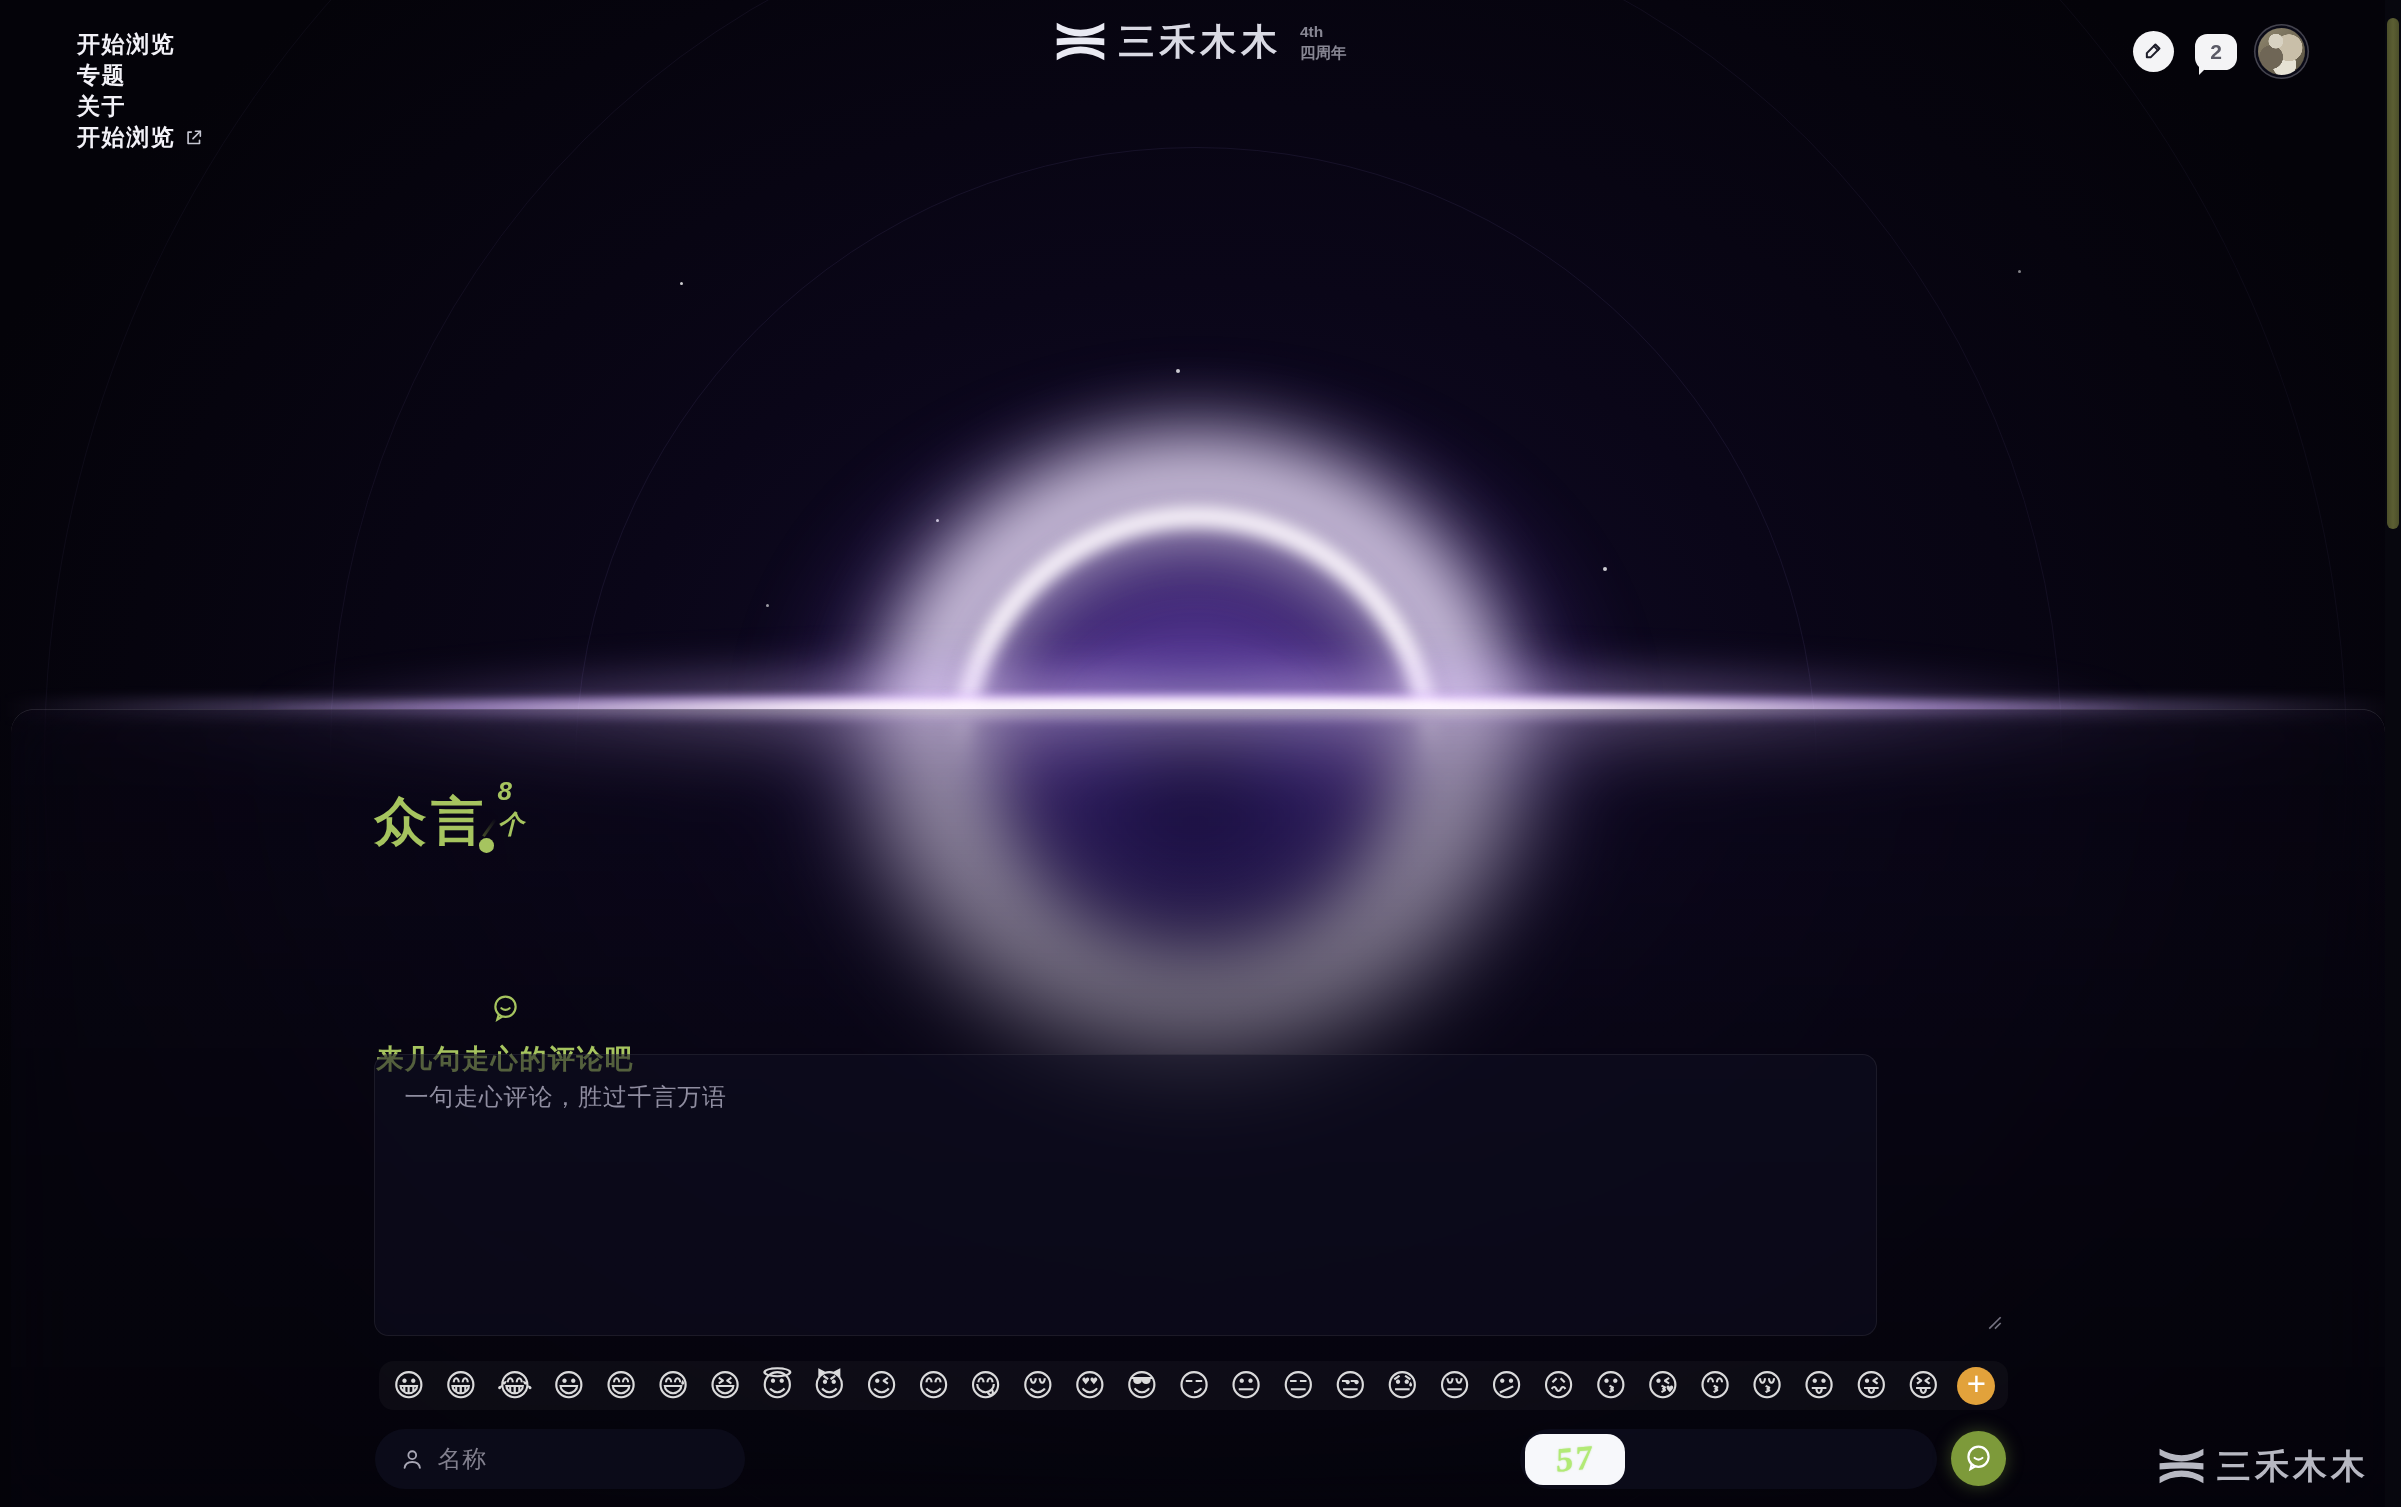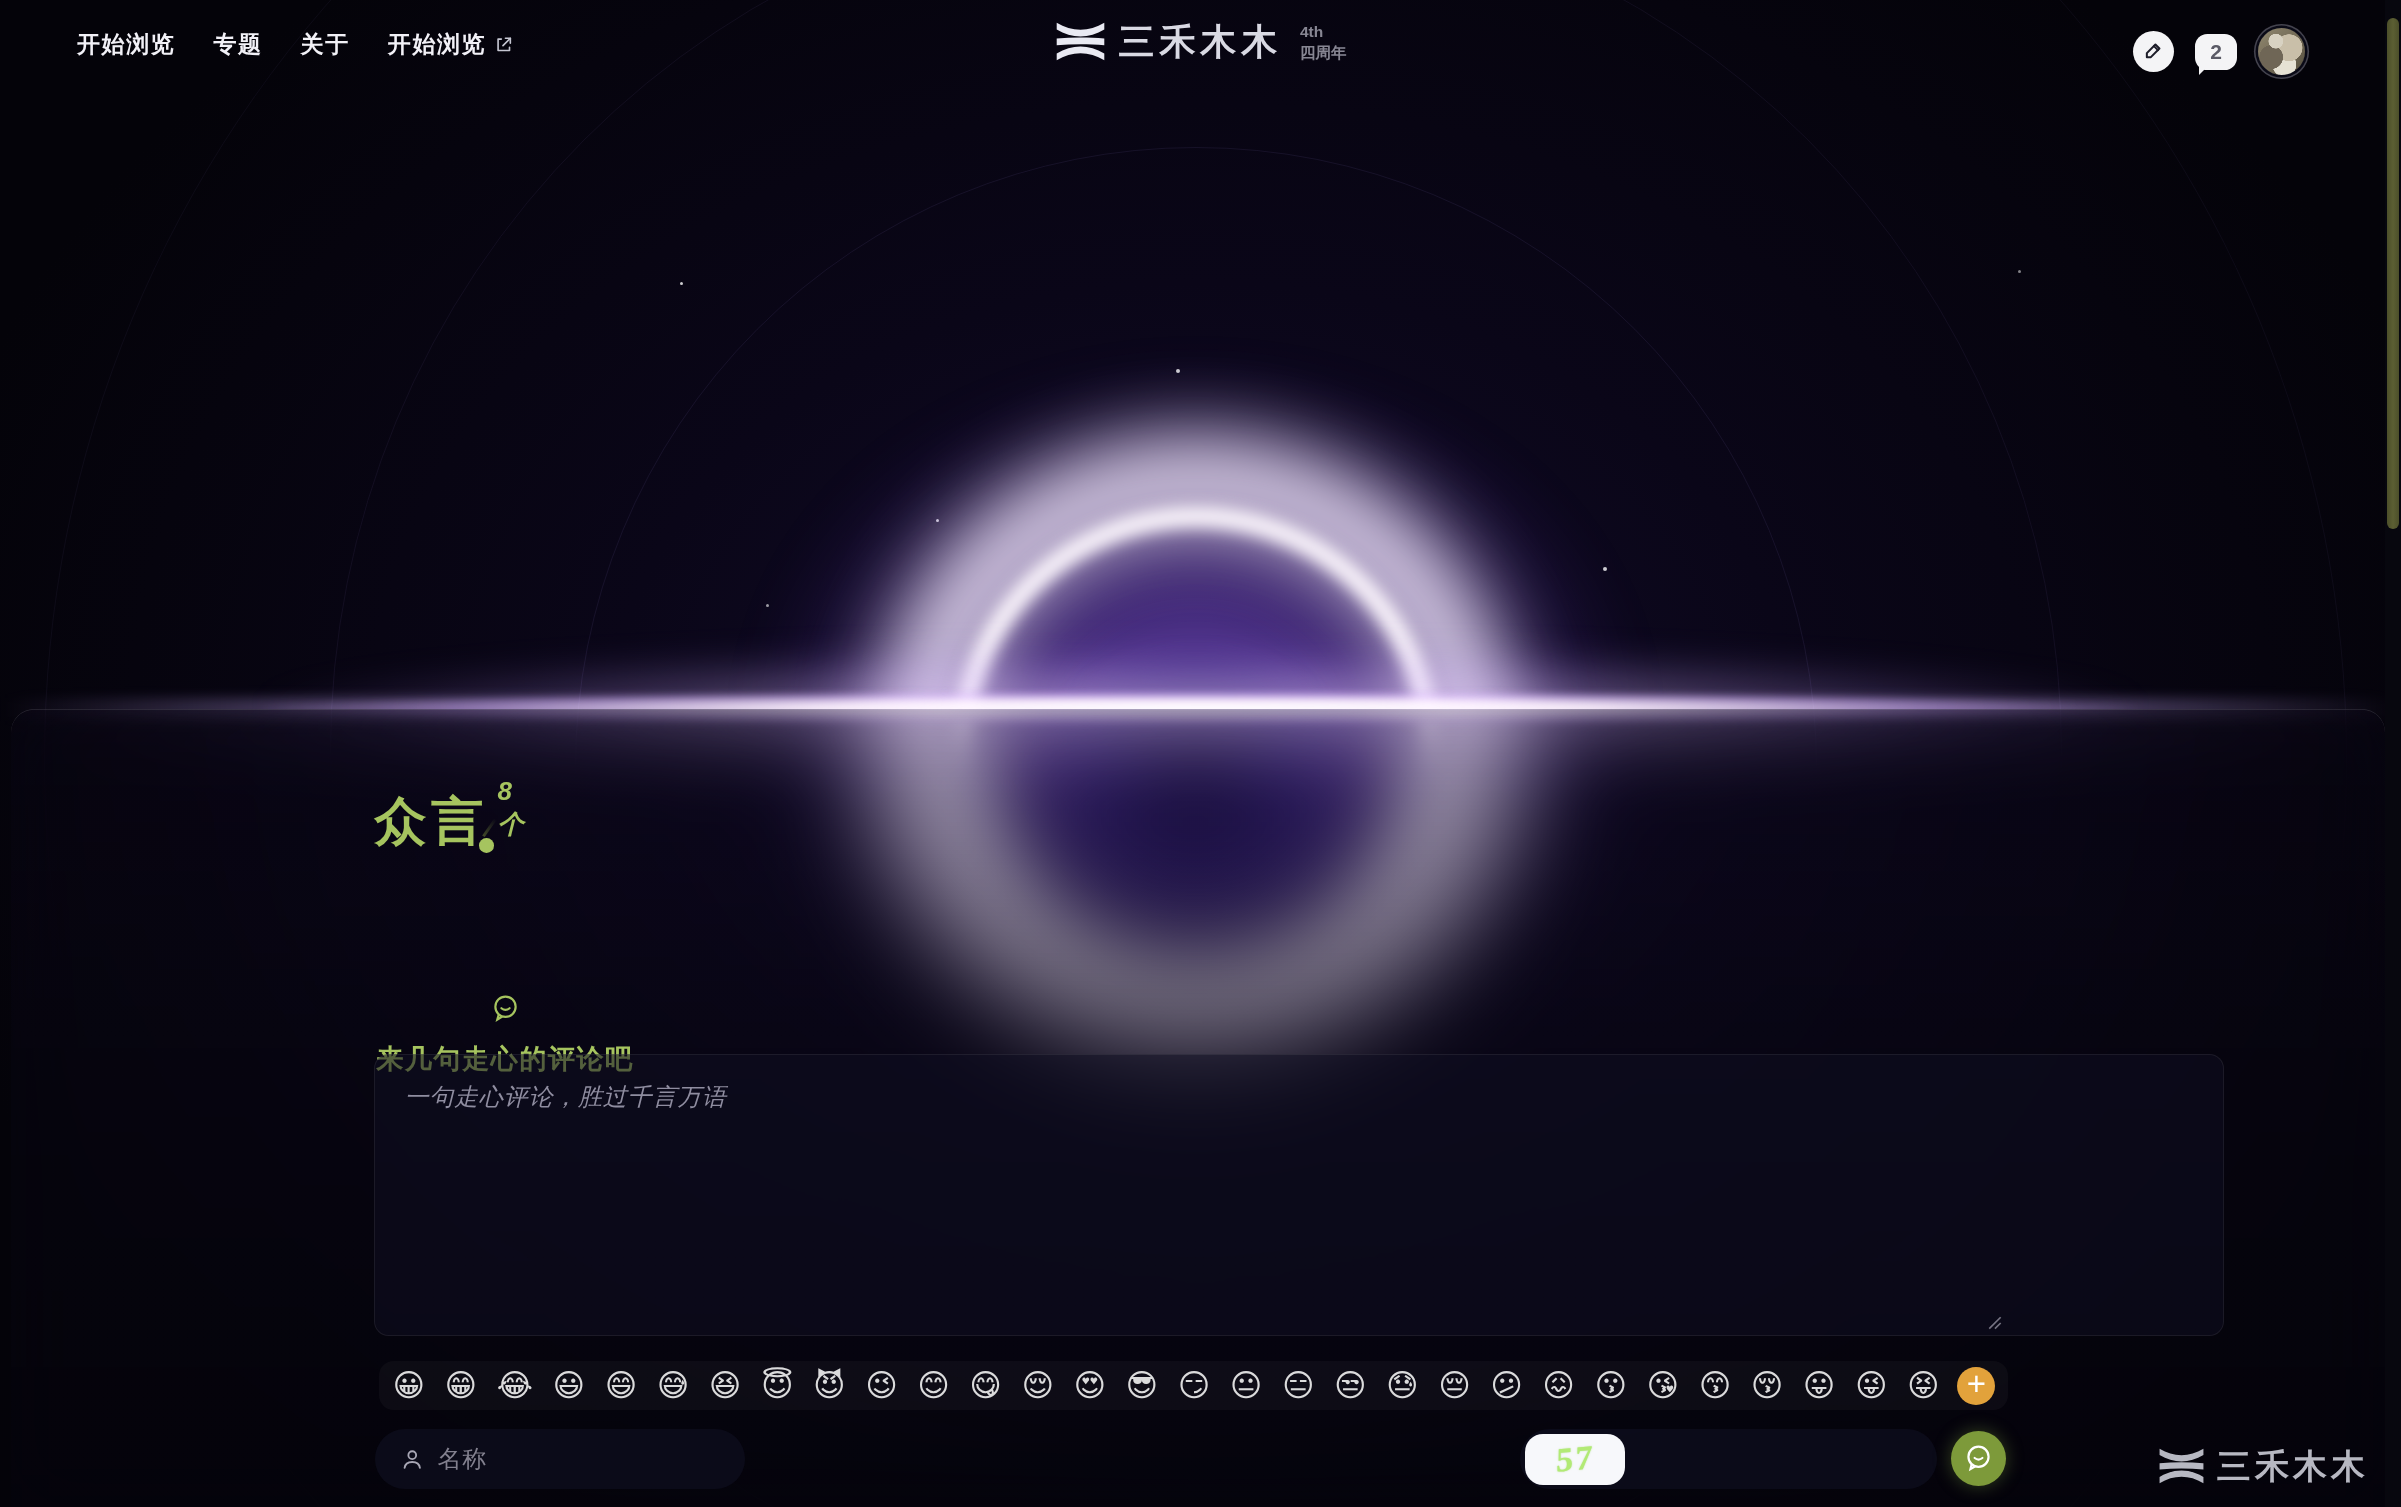--- a/index.html
+++ b/index.html
@@ -35,21 +35,21 @@
     filter:blur(16.3px); }
   .band-wide { position:absolute; left:0; right:0; top:698px; height:23px;
     background:linear-gradient(90deg, transparent 0%, rgba(205,175,255,.30) 12%, rgba(225,205,255,.45) 50%, rgba(205,175,255,.30) 88%, transparent 100%);
     filter:blur(5.7px); }
   .band-core { position:absolute; left:261px; right:261px; top:689px; height:39px;
     background:radial-gradient(ellipse 55% 50% at 50% 50%, #ffffff, rgba(255,244,255,.92) 38%, rgba(214,176,255,.40) 72%, transparent 92%);
     filter:blur(3.3px); }
 
   
   #topbar { position:absolute; left:0; top:0; right:0; height:98px; z-index:30; }
-  .nav { position:absolute; left:77px; top:29px; display:flex; gap:38px; align-items:flex-start; }
+  .nav { position:absolute; left:77px; top:29px; display:flex; align-items:flex-start;flex-direction:column; }
   .nav-item { font-size:23px; font-weight:700; color:#f2f1f7; letter-spacing:1.6px; cursor:pointer;
               display:flex; align-items:center; gap:8.2px; }
   .ext-icon svg { display:block; }
 
   .brand { position:absolute; left:50%; top:18px; transform:translateX(-50%);
            display:flex; align-items:center; gap:13px; }
   .brand-mark { color:#e9e9f2; }
   .brand-text { font-size:36px; font-weight:800; color:#d9d9e3; letter-spacing:4.9px; }
   .brand-anniv { margin-left:4.9px; color:rgba(214,214,228,.62); font-size:15.5px; line-height:1.3; font-weight:600; }
 
@@ -89,24 +89,24 @@
               letter-spacing:0.8px; }
   .hero-dot { position:absolute; left:105px; top:51px; width:14.7px; height:14.7px; border-radius:50%;
               background:var(--accent); }
   .hero-dot::before { content:""; position:absolute; left:8.2px; top:-21px; width:2.5px; height:21px;
               background:linear-gradient(180deg, transparent, rgba(120,140,60,.5)); transform:rotate(35deg); }
   .hero-desc { position:absolute; left:365px; top:173px; font-size:24.5px; color:#eae8f4; letter-spacing:0.8px; }
 
   .prompt { position:absolute; left:365px; top:284px; display:flex; align-items:center; gap:12.3px;
             color:var(--accent); font-size:27px; font-weight:700; letter-spacing:1.6px;flex-direction:column; }
 
-  textarea.comment-box { position:absolute; left:363px; top:345px; width:1850px; height:282px;
+  textarea.comment-box { position:absolute; left:363px; top:345px; width:1503px; height:282px;
     background:rgba(16,15,32,.55); border:1.6px solid rgba(255,255,255,.07); border-radius:14.7px;
     resize:none; outline:none; padding:26px 29px; font-size:24px; color:#e8e6f2;
-    font-family:"Liberation Sans","DejaVu Sans",sans-serif; letter-spacing:0.8px;font-style:italic; }
+    font-family:"Liberation Sans","DejaVu Sans",sans-serif; letter-spacing:0.8px; }
   textarea.comment-box::placeholder { color:#8f8da0; }
   .resize-grip { position:absolute; left:1975px; top:605px; width:16.3px; height:16.3px; opacity:.75; }
 
   .emoji-strip { position:absolute; left:368px; top:652px; width:1629px; height:49px;
     background:rgba(255,255,255,.035); border-radius:14.7px; display:flex; align-items:center;
     padding:0 13px; }
   .emoji-list { flex:1; display:flex; align-items:center; justify-content:space-between; }
   .emoji { font-size:31px; line-height:1; cursor:pointer;
     filter:grayscale(100%) brightness(1.3) contrast(.9); opacity:.9; }
   .emoji-add { width:38px; height:38px; margin-left:18px; border-radius:50%; background:var(--orange);

